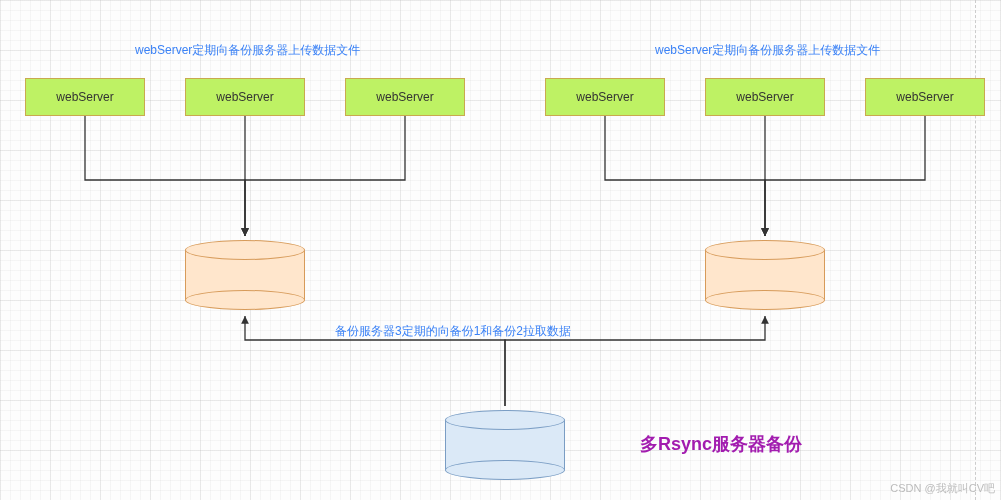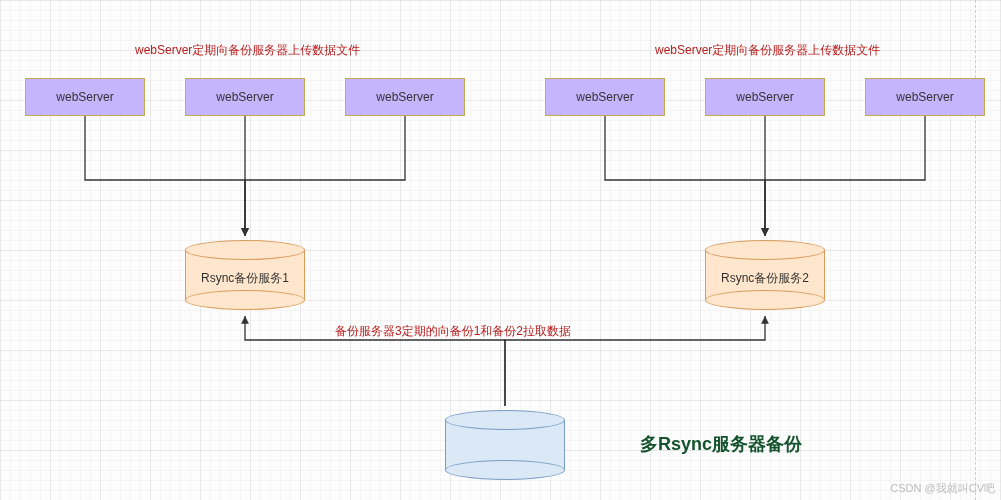--- a/index.html
+++ b/index.html
@@ -22,28 +22,28 @@
     position: absolute;
     top: 0;
     left: 975px;
     width: 0;
     height: 500px;
     border-left: 1px dashed #ccc;
   }
   .caption {
     position: absolute;
     font-size: 12px;
-    color: #b91c1c;
+    color: #3b82f6;
     white-space: nowrap;
   }
   .box {
     position: absolute;
     width: 120px;
     height: 38px;
-    background: #c4b5fd;
+    background: #bef264;
     border: 1px solid #c9a94f;
     display: flex;
     align-items: center;
     justify-content: center;
     font-size: 12px;
     color: #333;
     box-sizing: border-box;
   }
   .cyl {
     position: absolute;
@@ -89,21 +89,21 @@
   .cyl-orange .body { background: #ffe6cc; border-color: #d79b5a; }
   .cyl-orange .top  { background: #ffe6cc; border-color: #d79b5a; }
   .cyl-orange .bottom { background: #ffe6cc; border-color: #d79b5a; }
   .cyl-blue .body { background: #dbe9f7; border-color: #7a9dc4; }
   .cyl-blue .top  { background: #dbe9f7; border-color: #7a9dc4; }
   .cyl-blue .bottom { background: #dbe9f7; border-color: #7a9dc4; }
   .title {
     position: absolute;
     font-size: 18px;
     font-weight: bold;
-    color: #14532d;
+    color: #a21caf;
     white-space: nowrap;
   }
   .watermark {
     position: absolute;
     right: 6px;
     bottom: 4px;
     font-size: 11px;
     color: #bbb;
   }
   svg.connectors {
@@ -138,27 +138,25 @@
     <span>webServer</span>
   </div>
 <div class="box" style="left:865px; top:78px;">
     <span>webServer</span>
   </div>
 
 <div class="cyl cyl-orange" style="left:185px; top:240px;">
   <div class="body"></div>
     <div class="bottom"></div>
     <div class="top"></div>
-  <div class="label">Rsync备份服务1</div>
 </div>
 <div class="cyl cyl-orange" style="left:705px; top:240px;">
   <div class="body"></div>
     <div class="bottom"></div>
     <div class="top"></div>
-  <div class="label">Rsync备份服务2</div>
 </div>
 <div class="cyl cyl-blue" style="left:445px; top:410px;">
   <div class="body"></div>
     <div class="bottom"></div>
     <div class="top"></div>
 </div>
 
 <div class="caption" style="left:335px; top:323px;">备份服务器3定期的向备份1和备份2拉取数据</div>
 
 <div class="title" style="left:640px; top:432px;">多Rsync服务器备份</div>

